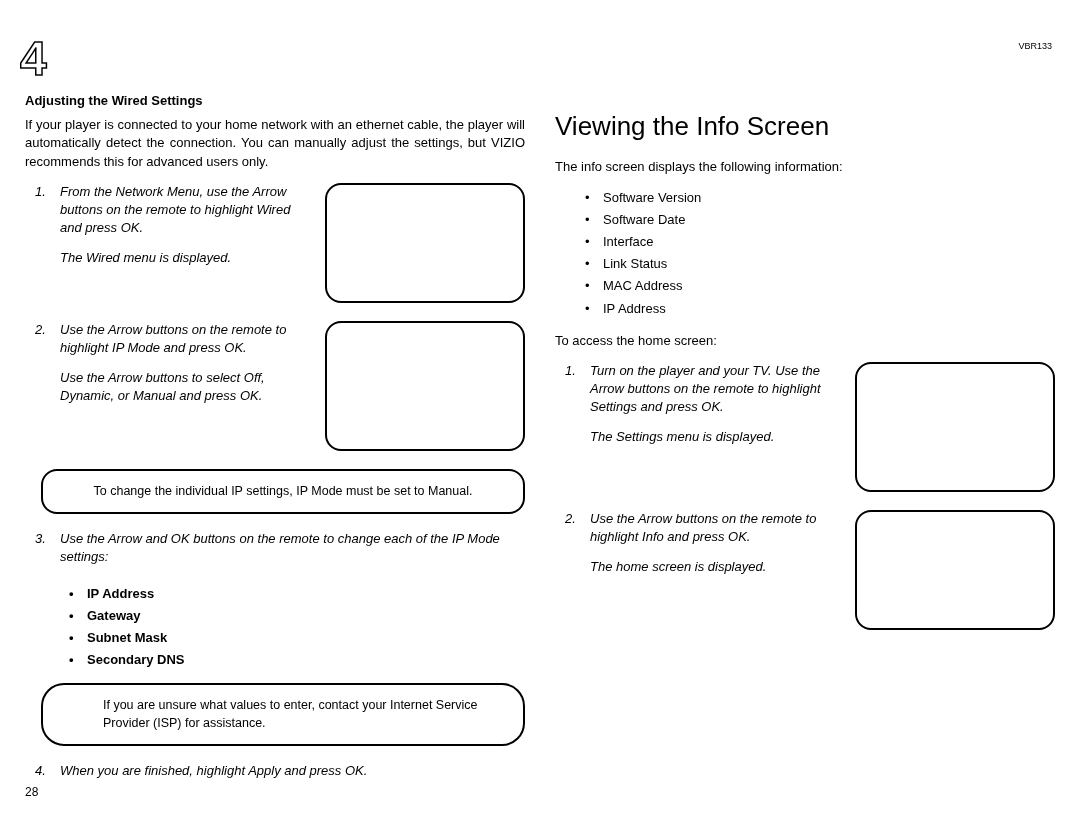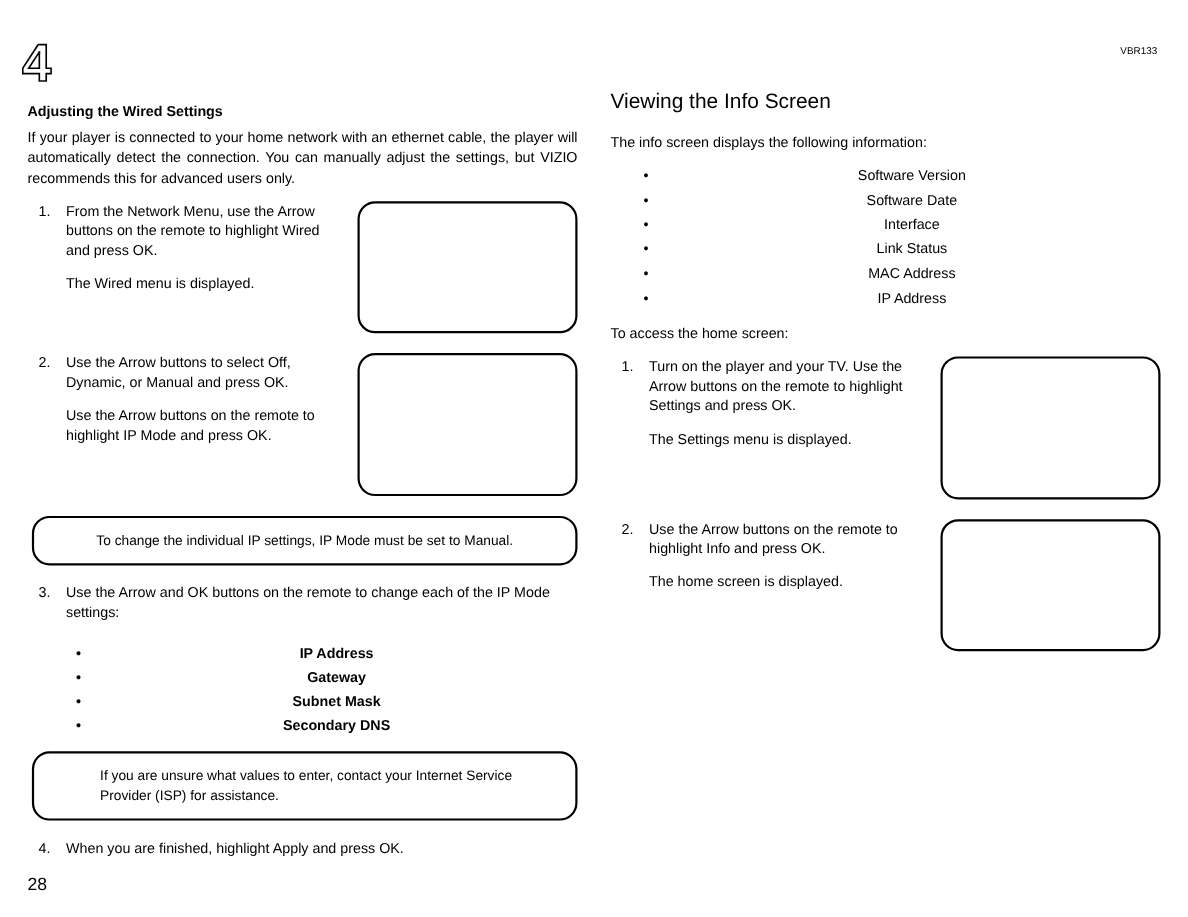--- a/index.html
+++ b/index.html
@@ -44,39 +44,41 @@
     .col {
       flex: 1;
     }
     .section-heading-bold {
       font-weight: bold;
       font-size: 13px;
       margin-bottom: 6px;
       margin-top: 12px;
     }
     .section-heading-large {
-      font-size: 19px;
+      font-size: 26px;
       font-weight: normal;
       margin-bottom: 14px;
+      margin-top: 28px;
     }
     .justified {
       text-align: justify;
     }
     p {
       margin-bottom: 12px;
     }
     .step-list {
       list-style: none;
       counter-reset: step;
     }
     .step-list > li {
       counter-increment: step;
       position: relative;
       padding-left: 35px;
       margin-bottom: 18px;
+      font-style: italic;
     }
     .step-list > li::before {
       content: counter(step) ".";
       position: absolute;
       left: 10px;
       top: 0;
     }
     .step-row {
       display: flex;
       gap: 15px;
@@ -99,54 +101,53 @@
       flex-shrink: 0;
       margin-left: auto;
     }
     .screen-box.tall {
       height: 130px;
     }
     .note-box {
       border: 2px solid #000;
       border-radius: 16px;
       padding: 12px 22px;
-      margin: 8px 0 16px 4px;
+      margin: 8px 0 16px 16px;
       font-size: 12.5px;
       text-align: left;
     }
     .note-box.centered {
       text-align: center;
     }
     .bullet-list {
       list-style: none;
       padding-left: 30px;
       margin-bottom: 14px;
-      text-align: center;
     }
     .bullet-list li {
       position: relative;
       padding-left: 18px;
       margin-bottom: 4px;
     }
     .bullet-list li::before {
       content: "•";
       position: absolute;
       left: 0;
     }
     .bullet-list.bold li {
       font-weight: bold;
     }
     .bullet-list.inset {
       padding-left: 44px;
     }
     .page-footer {
       position: absolute;
-      bottom: 18px;
+      bottom: 33px;
       left: 25px;
-      font-size: 16px;
+      font-size: 12px;
     }
   </style>
 </head>
 <body>
 
 <div class="page-number-outline">4</div>
 <div class="model-code">VBR133</div>
 
 <div class="columns">
 
@@ -160,22 +161,22 @@
           <div class="step-text">
             <p>From the Network Menu, use the Arrow buttons on the remote to highlight Wired and press OK.</p>
             <p>The Wired menu is displayed.</p>
           </div>
           <div class="screen-box"></div>
         </div>
       </li>
       <li>
         <div class="step-row">
           <div class="step-text">
+            <p>Use the Arrow buttons on the remote to highlight IP Mode and press OK.</p>
             <p>Use the Arrow buttons to select Off, Dynamic, or Manual and press OK.</p>
-            <p>Use the Arrow buttons on the remote to highlight IP Mode and press OK.</p>
           </div>
           <div class="screen-box tall"></div>
         </div>
       </li>
     </ol>
 
     <div class="note-box centered">To change the individual IP settings, IP Mode must be set to Manual.</div>
 
     <ol class="step-list" style="counter-reset: step 2;">
       <li>
@@ -183,21 +184,21 @@
       </li>
     </ol>
 
     <ul class="bullet-list bold inset">
       <li>IP Address</li>
       <li>Gateway</li>
       <li>Subnet Mask</li>
       <li>Secondary DNS</li>
     </ul>
 
-    <div class="note-box" style="padding-left:60px;">If you are unsure what values to enter, contact your Internet Service Provider (ISP) for assistance.</div>
+    <div class="note-box" style="padding-left:60px;border-radius:23px;">If you are unsure what values to enter, contact your Internet Service Provider (ISP) for assistance.</div>
 
     <ol class="step-list" style="counter-reset: step 3;">
       <li>
         <span>When you are finished, highlight Apply and press OK.</span>
       </li>
     </ol>
   </div>
 
   <div class="col">
     <div class="section-heading-large">Viewing the Info Screen</div>

